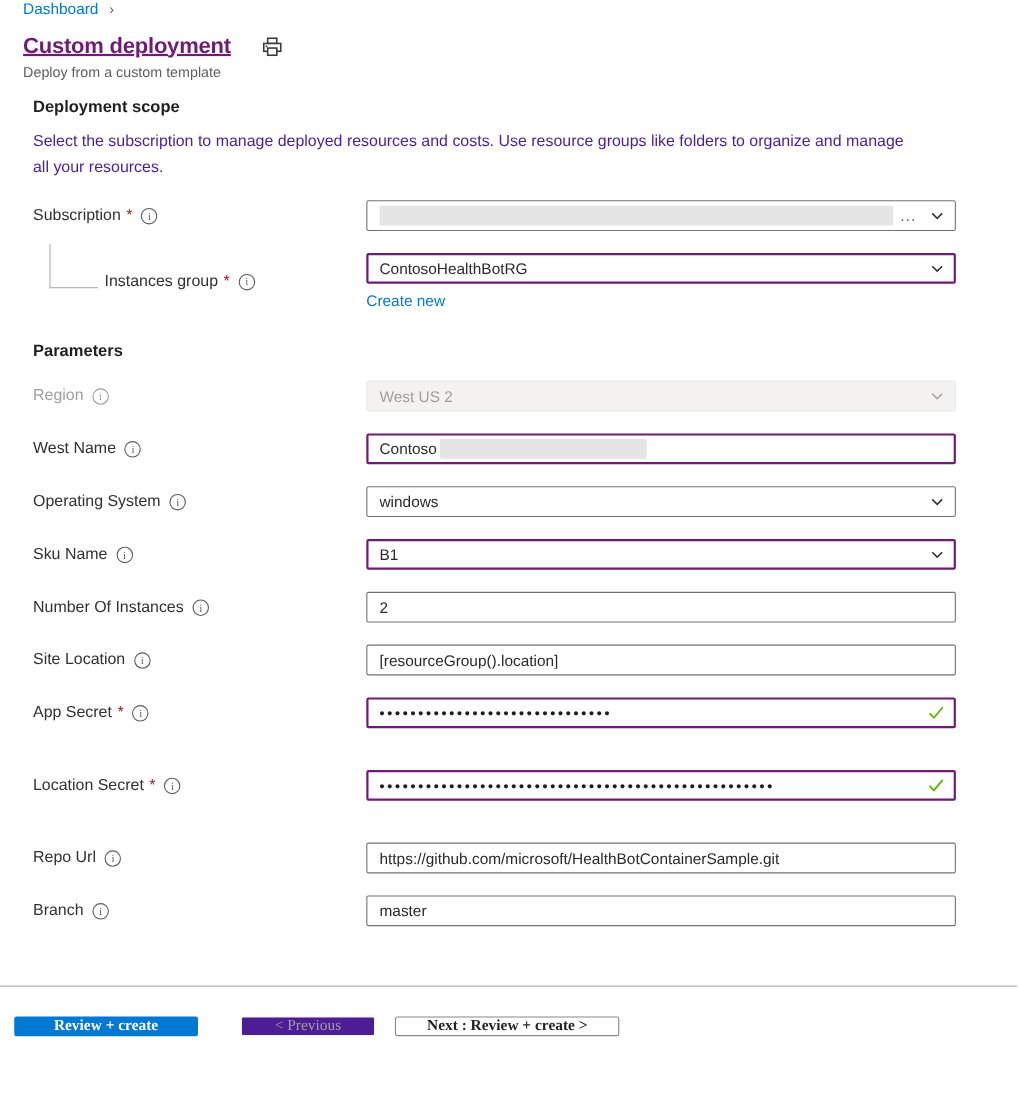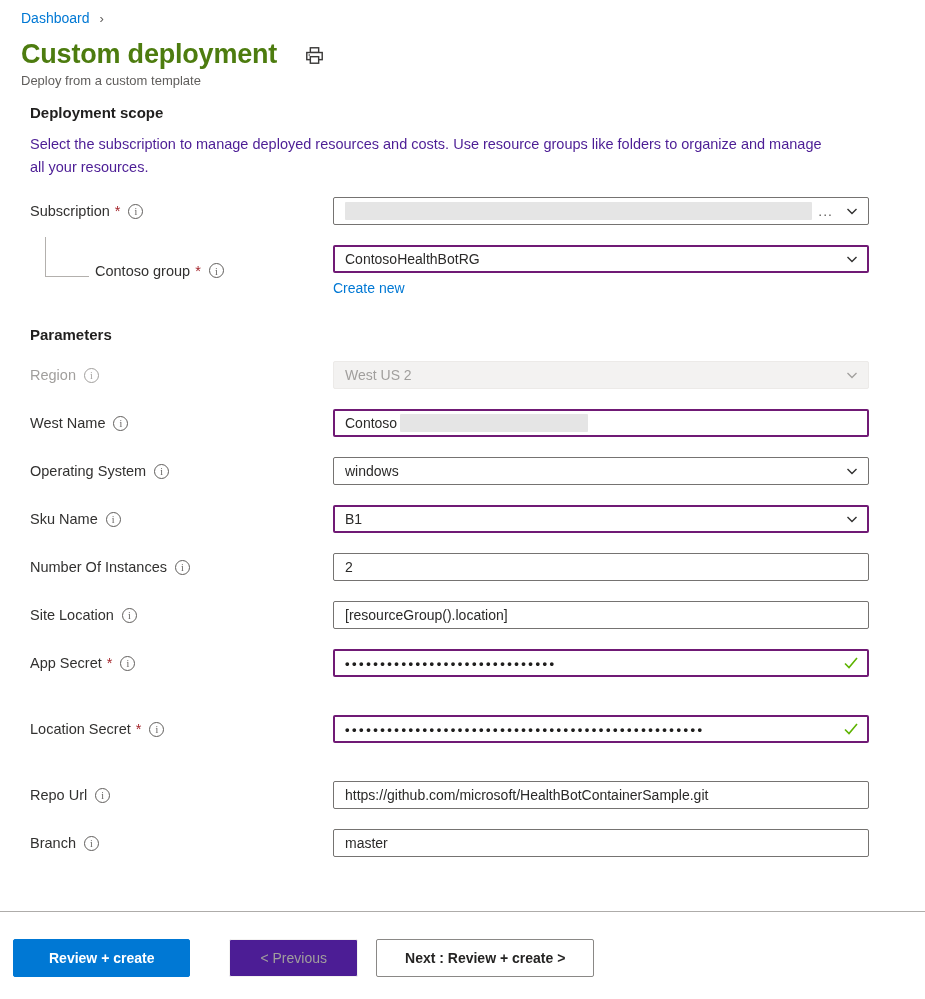--- a/index.html
+++ b/index.html
@@ -2,39 +2,39 @@
 <html><head>
 <meta charset="utf-8">
 <style>
   * { box-sizing: border-box; }
   html,body { margin:0; padding:0; background:#ffffff; }
   body {
     width: 925px; height: 999px;
     font-family: "Liberation Sans", "DejaVu Sans", sans-serif;
     color: #323130; font-size: 14px; overflow: hidden;
   }
-  .page { padding-top: 10px; }
+  .page { padding-top: 0; }
 
   
   .breadcrumb { margin: 0 0 0 21px; font-size: 14px; }
   .breadcrumb a { color:#0078d4; text-decoration:none; cursor:pointer; }
   .breadcrumb .sep { color:#605e5c; margin-left:6px; font-size:13px; }
   .title-row { display:flex; align-items:center; margin: 13px 0 0 21px; }
-  .title { font-size: 27px; font-weight: 700; color:#4d7c0f; letter-spacing:-0.2px; }
+  .title { font-size: 20px; font-weight: 700; color:#701a75; letter-spacing:-0.2px;text-decoration:underline; }
   .print-btn { margin-left: 28px; margin-top:4px; cursor:pointer; background:none; border:none; padding:0; }
   .subtitle { margin: 3px 0 0 21px; font-size: 13px; color:#605e5c; }
 
   
   .section { margin: 16px 56px 0 30px; }
   .section-heading { font-size: 15px; font-weight: 700; color:#201f1e; }
   .section-desc { margin-top: 12px; font-size: 14.5px; color:#4c1d95; line-height: 23px; max-width: 810px; }
 
   
   .form-row { display:flex; align-items:center; margin-top: 0; }
-  .label-col { width: 303px; flex-shrink:0; display:flex; align-items:center; position:relative; }
+  .label-col { width: 303px; flex-shrink:0; display:flex; align-items:flex-end; position:relative; }
   .field-col { width: 536px; flex-shrink:0; }
   .lbl { font-size: 14.5px; color:#323130; }
   .req { color:#a4262c; margin-left:5px; font-size:14.5px; }
   .info { display:inline-block; width:15px; height:15px; margin-left:8px; border:1px solid #605e5c;
           border-radius:50%; position:relative; cursor:pointer; flex-shrink:0; }
   .info::after { content:"i"; position:absolute; left:0; right:0; top:0.5px; text-align:center;
                  font-size:10px; line-height:13px; color:#605e5c; font-family:"Liberation Serif", serif; }
   .disabled-row .lbl { color:#a19f9d; }
   .disabled-row .info { border-color:#a19f9d; }
   .disabled-row .info::after { color:#a19f9d; }
@@ -62,21 +62,21 @@
   .rg-indent { margin-left: 65px; }
 
   
   .mt18 { margin-top:18px; }
   .gap-std { margin-bottom:20px; }
   .gap-big { margin-bottom:38px; }
 
   
   .divider { border:none; border-top:1px solid #aeacaa; margin: 54px 0 0 0; }
   .footer { display:flex; align-items:center; margin: 27px 0 0 13px; }
-  .btn { height:38px; font-size:14px; font-family:Liberation Sans, sans-serif; border-radius:2px;
+  .btn { height:18px; font-size:14px; font-family:Liberation Serif, serif; border-radius:2px;
          display:inline-flex; align-items:center; justify-content:center; cursor:pointer; }
   .btn-primary { background:#0078d4; color:#ffffff; border:1px solid #0078d4; padding:0 35px; font-weight:700; }
   .btn-disabled { background:#4c1d95; color:#a19f9d; border:1px solid #f3f2f1; padding:0 30px; margin-left:39px; cursor:default; }
   .btn-outline { background:#ffffff; color:#252423; border:1px solid #8a8886; padding:0 28px; margin-left:18px; font-weight:600; }
 </style>
 </head>
 <body>
 
 <div class="page">
 
@@ -115,21 +115,21 @@
           <svg class="chev" width="14" height="14" viewBox="0 0 14 14">
             <path d="M2.5 5 L7 9.5 L11.5 5" fill="none" stroke="#323130" stroke-width="1.4"></path>
           </svg>
         </div>
       </div>
     </div>
 
     <div class="form-row">
       <div class="label-col">
         <span class="connector"></span>
-        <span class="lbl rg-indent">Contoso group</span>
+        <span class="lbl rg-indent">Instances group</span>
         <span class="req">*</span>
         <span class="info"></span>
       </div>
       <div class="field-col">
         <div class="field dropdown purple">
           <span class="val">ContosoHealthBotRG</span>
           <svg class="chev" width="14" height="14" viewBox="0 0 14 14">
             <path d="M2.5 5 L7 9.5 L11.5 5" fill="none" stroke="#323130" stroke-width="1.4"></path>
           </svg>
         </div>

